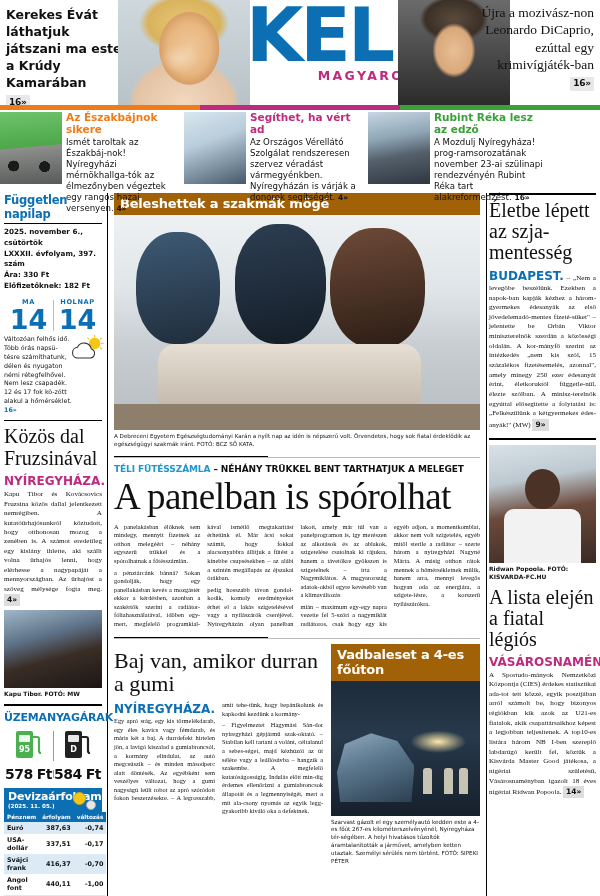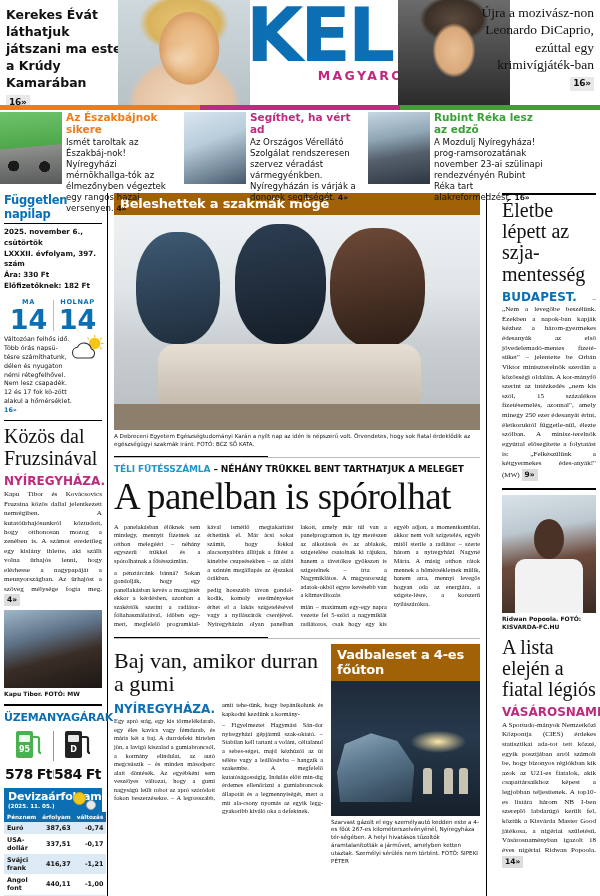--- a/index.html
+++ b/index.html
@@ -83,21 +83,21 @@
   }
   .teaser-body {
     font-family:"DejaVu Sans", sans-serif; font-size:8.6px; line-height:1.28; color:#111;
   }
   .teaser-body .ref { font-weight:bold; font-size:7.5px; }
 
   
   .main { display:flex; width:600px; height:703px; padding:0 4px; }
   .col-left  { width:104px; flex:0 0 104px; padding-right:5px; border-right:1px solid #000; }
   .col-mid   { flex:1 1 auto; padding:0 6px; }
-  .col-right { width:110px; flex:0 0 110px; padding-left:15px; border-left:1px solid #000; }
+  .col-right { width:110px; flex:0 0 110px; padding-left:2px; border-left:1px solid #000; }
 
   
   .kicker-blue {
     font-family:"DejaVu Sans", sans-serif; font-weight:bold;
     color:#0c6fb3; font-size:11.5px; letter-spacing:-0.2px;
     border-bottom:1px solid #000; padding-bottom:2px; margin-bottom:3px;
   }
   .imprint { font-family:"DejaVu Sans", sans-serif; font-weight:bold; font-size:7.2px; line-height:1.5; color:#111; }
   .rule-b { border-top:1px solid #000; margin:5px 0; }
   .weather { display:flex; margin:6px 0 2px; }
@@ -353,21 +353,21 @@
                 <td>-0,74</td>
               </tr>
               <tr>
                 <td>USA-dollár</td>
                 <td>337,51</td>
                 <td>-0,17</td>
               </tr>
               <tr>
                 <td>Svájci frank</td>
                 <td>416,37</td>
-                <td>-1,21</td>
+                <td>-0,70</td>
               </tr>
               <tr>
                 <td>Angol font</td>
                 <td>440,11</td>
                 <td>-1,00</td>
               </tr>
               <tr>
                 <td>Román lej</td>
                 <td>76,23</td>
                 <td>-0,13</td>

